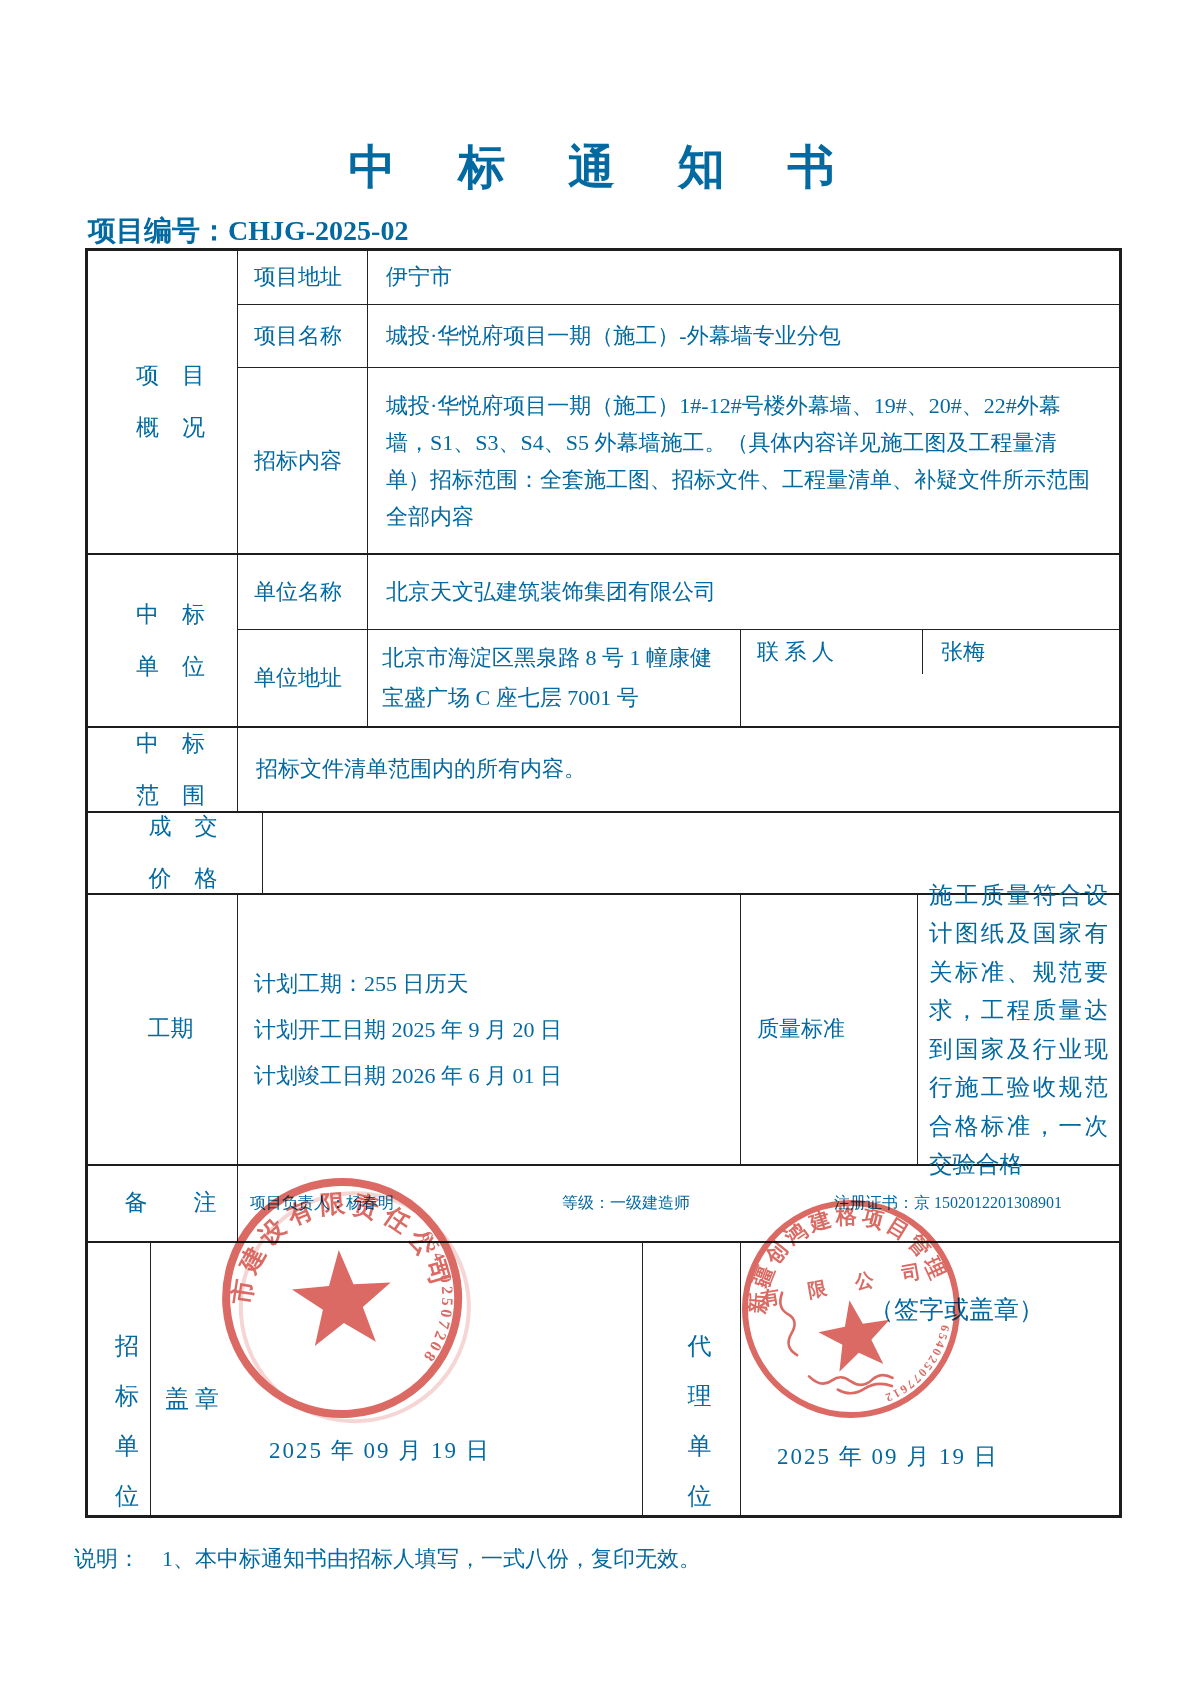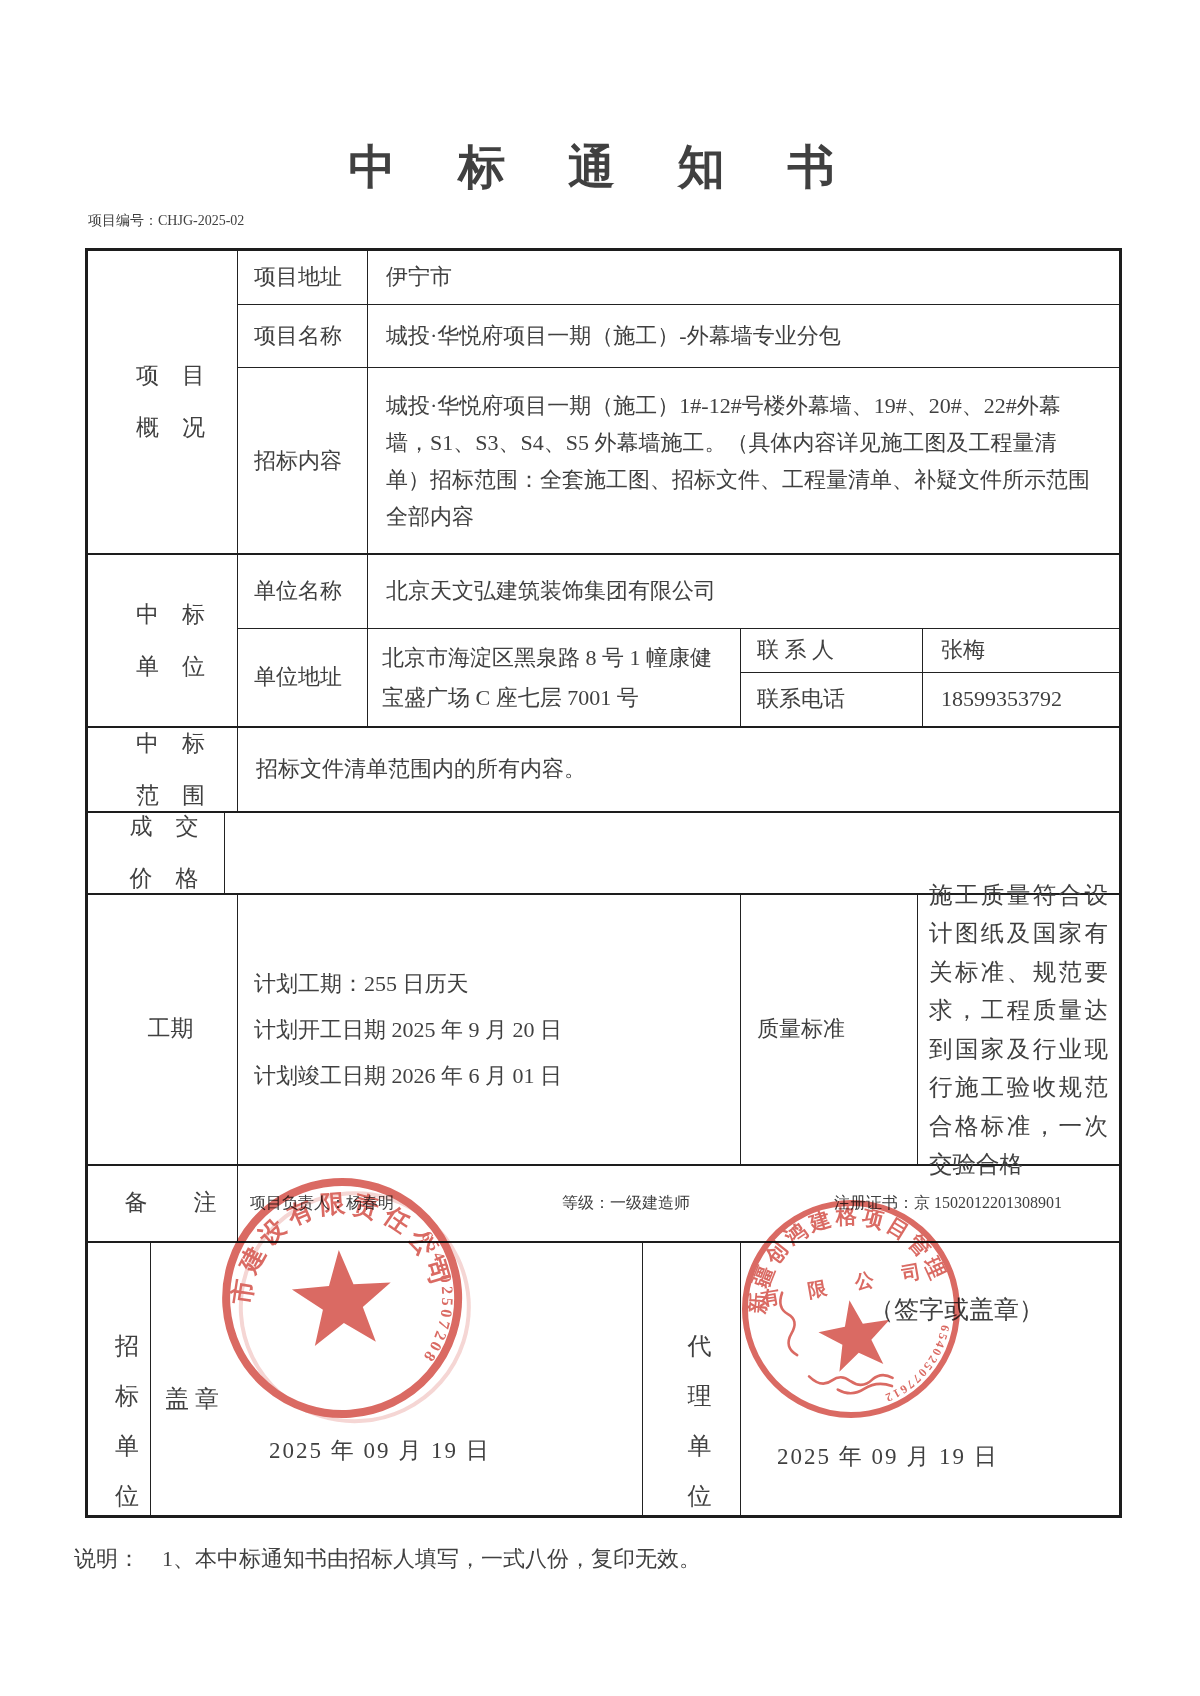--- a/index.html
+++ b/index.html
@@ -1,26 +1,26 @@
 <!DOCTYPE html>
 <html><head>
 <meta charset="utf-8">
 <style>
   html,body { margin:0; padding:0; background:#e8e8e8; }
   .page {
     position:relative; width:1200px; height:1696px; margin:0 auto;
     background:#ffffff; overflow:hidden;
-    font-family:"Liberation Serif","DejaVu Serif",serif; color:#404040;
+    font-family:"Liberation Serif","DejaVu Serif",serif; color:#0369a1;
   }
   .title {
     position:absolute; top:136px; left:0; width:100%;
     text-align:center; font-size:47px; font-weight:bold;
     letter-spacing:17px; word-spacing:17px; white-space:nowrap;
   }
-  .projno { position:absolute; top:212px; left:88px; font-size:14px; }
+  .projno { position:absolute; top:212px; left:88px; font-size:28px;font-weight:bold; }
   .note   { position:absolute; top:1544px; left:74px; font-size:22px; }
 
   .tbl {
     position:absolute; left:85px; top:248px; width:1037px;
     border:3px solid #1d1d1d; box-sizing:border-box; background:transparent;
   }
   .sec { display:flex; border-bottom:2px solid #1d1d1d; box-sizing:border-box; }
   .sec:last-child { border-bottom:none; }
   .stack { flex:1; display:flex; flex-direction:column; min-width:0; }
   .row { display:flex; box-sizing:border-box; border-bottom:1.5px solid #222; }
@@ -97,37 +97,33 @@
           <div class="cell val">北京天文弘建筑装饰集团有限公司</div>
         </div>
         <div class="row" style="height:97px">
           <div class="cell lab br" style="width:130px">单位地址</div>
           <div class="cell addr-val br" style="width:373px">北京市海淀区黑泉路 8 号 1 幢康健宝盛广场 C 座七层 7001 号</div>
           <div class="stack">
             <div class="row" style="height:44px">
               <div class="cell lab br" style="width:182px">联 系 人</div>
               <div class="cell val">张梅</div>
             </div>
-            <div class="row" style="height:53px">
-              <div class="cell lab br" style="width:182px">联系电话</div>
-              <div class="cell val">18599353792</div>
-            </div>
           </div>
         </div>
       </div>
     </div>
 
     <div class="sec" style="height:85px">
       <div class="cell grp br" style="width:150px">中　标
 范　围</div>
       <div class="cell val">招标文件清单范围内的所有内容。</div>
     </div>
 
     <div class="sec" style="height:82px">
-      <div class="cell grp br" style="width:137px">成　交
+      <div class="cell grp br" style="width:175px">成　交
 价　格</div>
     </div>
 
     <div class="sec" style="height:271px">
       <div class="cell grp br" style="width:150px; line-height:1.5">工期</div>
       <div class="cell plan-val pre br" style="width:503px">计划工期：255 日历天
 计划开工日期 2025 年 9 月 20 日
 计划竣工日期 2026 年 6 月 01 日</div>
       <div class="cell br" style="width:177px; justify-content:flex-start; padding-left:16px">质量标准</div>
       <div class="cell qual-val" style="flex:1">施工质量符合设计图纸及国家有关标准、规范要求，工程质量达到国家及行业现行施工验收规范合格标准，一次交验合格</div>

